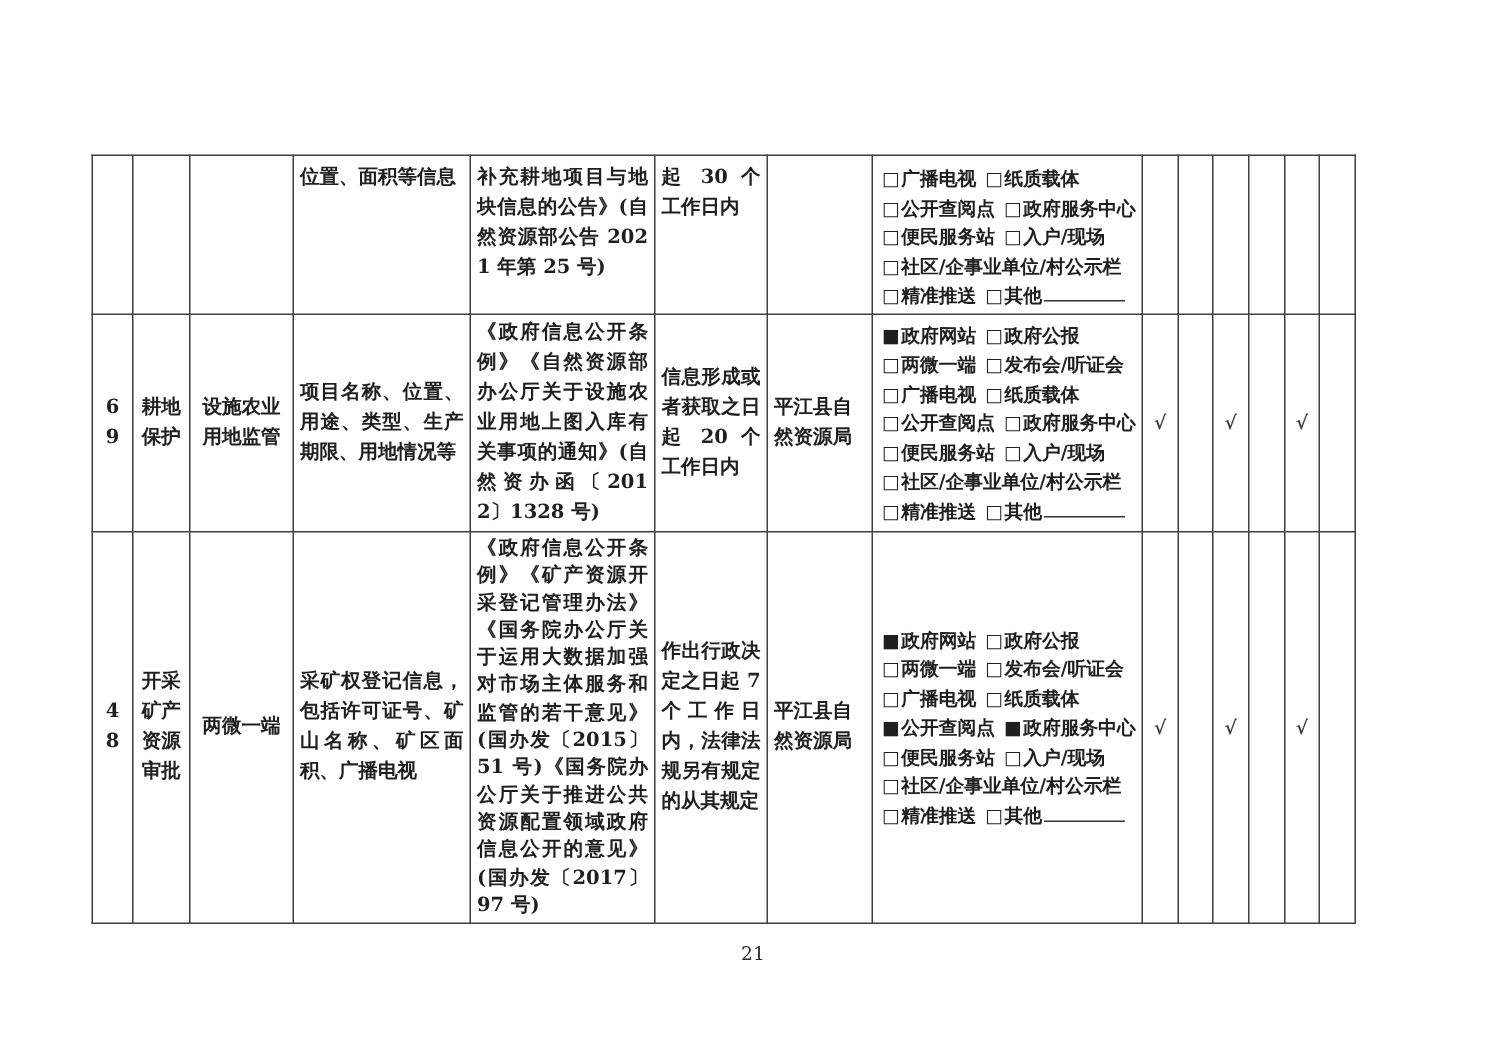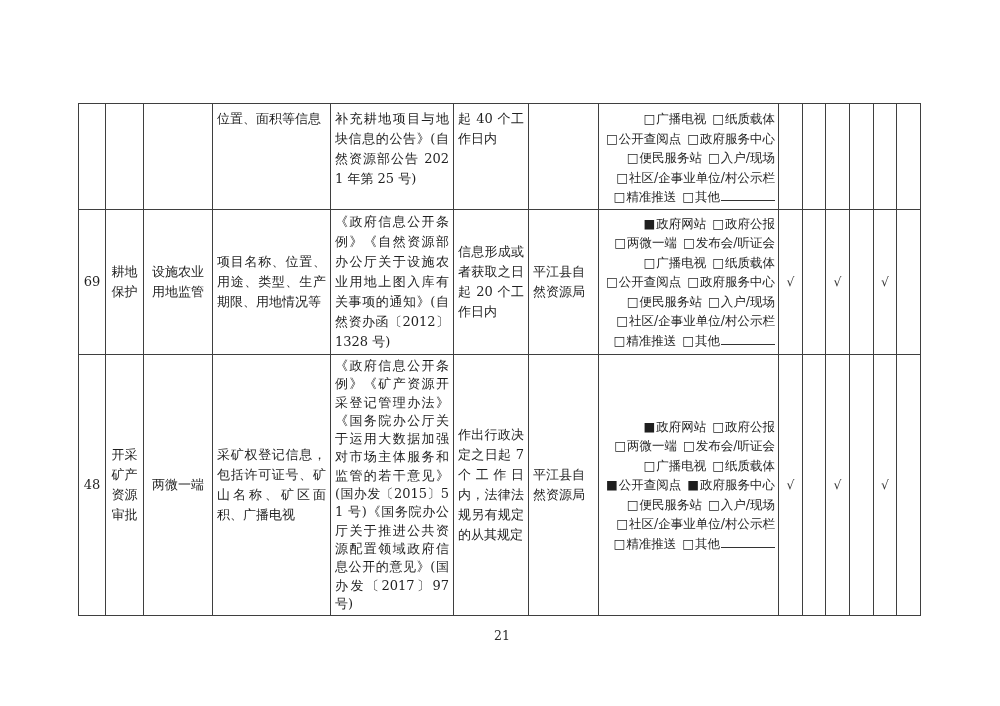--- a/index.html
+++ b/index.html
@@ -7,41 +7,41 @@
   body {
     background:#ffffff;
     font-family:"DejaVu Serif","Liberation Serif",serif;
     color:#1f1f1f;
     position:relative;
     overflow:hidden;
   }
   .doc-page { position:absolute; inset:0; background:#ffffff; }
 
   table.disclosure-table {
-    position:absolute; left:78px; top:103px;
+    position:absolute; left:61px; top:103px;
     width:842px;
-    border-collapse:collapse; table-layout:fixed;
+    border-collapse:collapse; table-layout:fixed;font-weight:bold;
   }
   td {
     border:1px solid #3f3f3f;
     vertical-align:middle;
     font-size:13px;
     line-height:20px;
     padding:2px 4px;
     word-break:break-all;
   }
   tr.cont td { vertical-align:top; padding-top:5px; }
 
   td.c  { text-align:center; }
   td.j  { text-align:justify; text-justify:inter-character; }
   td.legal-tight { line-height:18.3px; }
 
   td.channels { padding:2px 3px 2px 6px; vertical-align:middle; }
   tr.cont td.channels { vertical-align:top; }
-  .channel-line { white-space:nowrap; line-height:19.5px; font-size:12.5px;text-align:right; }
+  .channel-line { white-space:nowrap; line-height:19.5px; font-size:12.5px; }
   .channel-option { margin-right:6px; }
   .channel-line .channel-option:last-child { margin-right:0; }
   .checkbox-glyph { margin-right:1px; }
   .blank-underline {
     display:inline-block; width:54px; height:13px;
     border-bottom:1px solid #333; vertical-align:baseline;
     margin-left:1px;
   }
 
   td.check { text-align:center; font-size:12.5px; color:#3a3a3a; padding:2px 1px; }
@@ -74,21 +74,21 @@
         <col style="width:24px">
     </colgroup>
     <tbody>
 
       <tr class="cont" style="height:106px">
         <td class="c"></td>
         <td class="c"></td>
         <td class="c"></td>
         <td class="j">位置、面积等信息</td>
         <td class="j">补充耕地项目与地块信息的公告》(自然资源部公告 2021 年第 25 号)</td>
-        <td class="j">起 40 个工作日内</td>
+        <td class="j">起 30 个工作日内</td>
         <td></td>
         <td class="channels">
             <div class="channel-line"><span class="channel-option"><span class="checkbox-glyph">□</span><span>广播电视</span></span><span class="channel-option"><span class="checkbox-glyph">□</span><span>纸质载体</span></span></div>
             <div class="channel-line"><span class="channel-option"><span class="checkbox-glyph">□</span><span>公开查阅点</span></span><span class="channel-option"><span class="checkbox-glyph">□</span><span>政府服务中心</span></span></div>
             <div class="channel-line"><span class="channel-option"><span class="checkbox-glyph">□</span><span>便民服务站</span></span><span class="channel-option"><span class="checkbox-glyph">□</span><span>入户/现场</span></span></div>
             <div class="channel-line"><span class="channel-option"><span class="checkbox-glyph">□</span><span>社区/企事业单位/村公示栏</span></span></div>
             <div class="channel-line"><span class="channel-option"><span class="checkbox-glyph">□</span><span>精准推送</span></span><span class="channel-option"><span class="checkbox-glyph">□</span><span>其他</span><span class="blank-underline"></span></span></div>
           </td>
         <td class="check"></td>
         <td class="check"></td>

